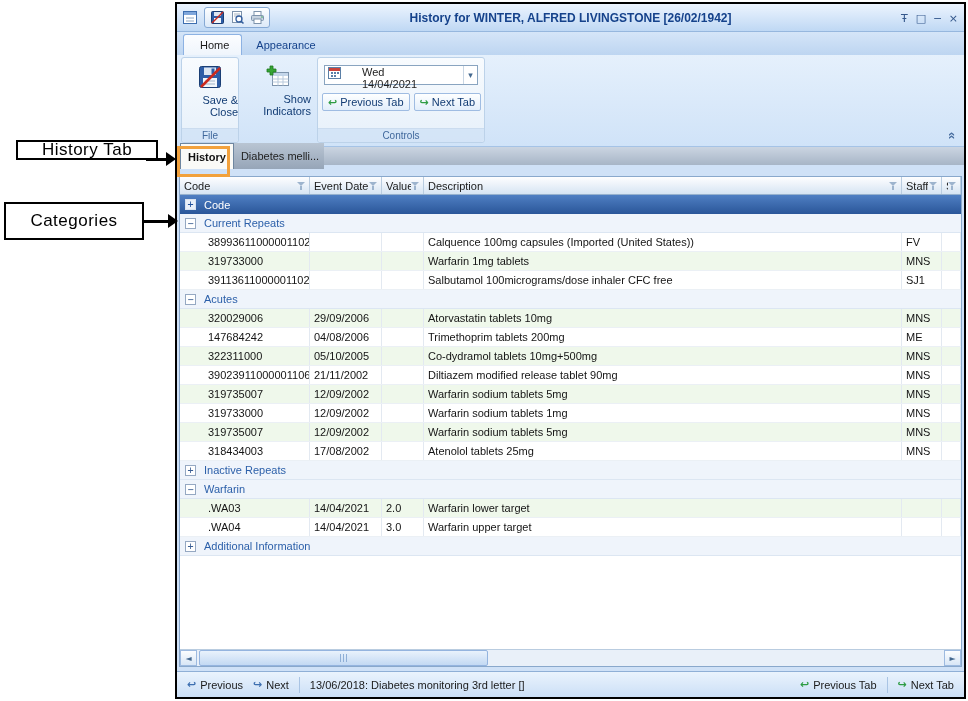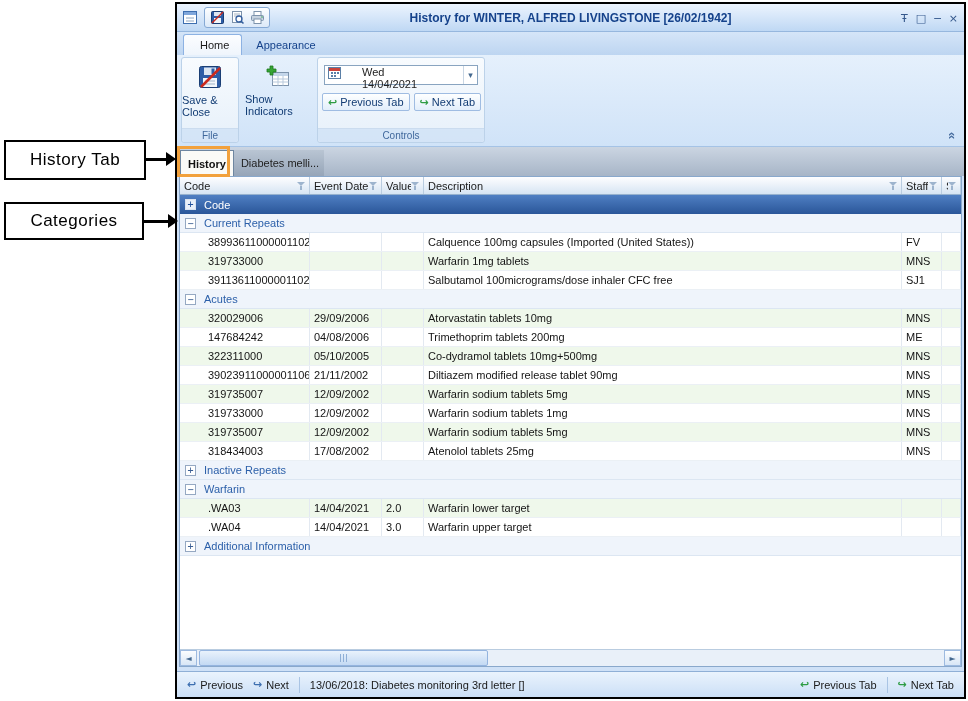--- a/index.html
+++ b/index.html
@@ -32,34 +32,34 @@
   .rtab.active{background:linear-gradient(#FCFDFF,#EFF5FC);border:1px solid #8DB2E3;border-bottom:none;color:#1A1A1A;padding-left:16px;}
 
   
   .ribbon-body{position:absolute;top:51px;left:0;right:0;height:92px;background:linear-gradient(#E5F0FC,#D0E3F8);border-bottom:1px solid #A5C3E6;display:flex;align-items:flex-start;padding:2px 0 0 4px;gap:6px;}
   .rgroup{height:86px;border:1px solid #BCD2E9;border-radius:3px;background:linear-gradient(#F8FBFE,#E6F0FA);position:relative;}
   .glabel{position:absolute;left:0;right:0;bottom:0;height:14px;line-height:14px;text-align:center;font-size:10px;color:#40689C;background:rgba(205,224,245,.75);border-top:1px solid #CBDCEF;border-radius:0 0 3px 3px;}
   .file-group{width:58px;}
   .bigbtn{display:flex;flex-direction:column;align-items:center;gap:2px;padding-top:6px;cursor:default;}
   .file-group .bigbtn{width:100%;}
   .bigbtn.standalone{width:66px;height:86px;}
-  .biglabel{font-size:11px;line-height:12px;color:#123C74;text-align:left;white-space:normal;}
+  .biglabel{font-size:11px;line-height:12px;color:#123C74;text-align:right;white-space:normal;}
   .bigbtn.disabled .biglabel{color:#9BA7B5;}
   .controls-group{width:168px;}
   .ctrl-top{display:flex;align-items:center;margin:7px 6px 0 6px;}
   .date-field{display:flex;align-items:flex-start;gap:21px;height:20px;border:1px solid #89A4C0;background:#fff;padding:0 0 0 3px;width:172px;font-size:11px;color:#222;}
   .date-text{flex:1;}
   .drop{width:14px;height:18px;line-height:18px;text-align:center;color:#44688F;border-left:1px solid #C9D6E4;font-size:9px;cursor:default;}
   .ctrl-bottom{display:flex;gap:4px;margin:8px 4px 0 4px;}
   .tabbtn{display:inline-flex;align-items:center;gap:3px;height:18px;padding:0 5px;border:1px solid #9FBCE2;border-radius:2px;background:linear-gradient(#FEFFFF,#E2EEFB);font-size:11px;color:#123C74;cursor:default;white-space:nowrap;}
   .garrow{color:#2E9C44;font-weight:bold;font-family:"DejaVu Sans",sans-serif;font-size:11px;}
   .collapse{position:absolute;right:8px;bottom:3px;color:#4A6FA0;font-weight:bold;font-size:13px;transform:rotate(90deg);cursor:default;}
 
   
-  .tabstrip{position:absolute;top:143px;left:0;right:0;height:29px;background:linear-gradient(#CBD5E2,#A7B5C7);display:flex;align-items:flex-end;padding-left:3px;}
+  .tabstrip{position:absolute;top:143px;left:0;right:0;height:18px;background:linear-gradient(#CBD5E2,#A7B5C7);display:flex;align-items:center;padding-left:3px;}
   .dtab{height:26px;display:flex;align-items:center;padding:0 7px;font-size:11px;cursor:default;max-width:90px;overflow:hidden;white-space:nowrap;}
   .dtab.active{background:#FAFAF7;border:1px solid #6E86A0;border-bottom:none;font-weight:bold;color:#111;}
   .dtab.inactive{background:linear-gradient(#B9C5D3,#96A5B8);color:#222;}
 
   
   .grid-panel{position:absolute;top:172px;left:2px;right:2px;bottom:30px;background:#fff;border:1px solid #89A8CC;}
   .grid-header{position:absolute;top:0;left:0;right:0;height:18px;display:flex;background:linear-gradient(#FEFEFF,#D6E4F3);border-bottom:1px solid #96B1CE;}
   .hcell{display:flex;align-items:center;padding-left:4px;border-right:1px solid #B9CCE0;overflow:hidden;white-space:nowrap;color:#1A1A1A;}
   .hlabel{overflow:hidden;}
   .funnel{margin-left:auto;margin-right:3px;width:9px;height:10px;position:relative;flex:none;}
@@ -92,21 +92,21 @@
   .statusbar{position:absolute;left:0;right:0;bottom:0;height:26px;background:linear-gradient(#EAF3FD,#CBDFF6);border-top:1px solid #8FAFD6;display:flex;align-items:center;padding:0 10px;gap:10px;}
   .sb-btn{display:inline-flex;align-items:center;gap:4px;color:#1A1A1A;cursor:default;white-space:nowrap;}
   .barrow{color:#3D6FB0;font-weight:bold;font-family:"DejaVu Sans",sans-serif;}
   .sb-sep{width:1px;height:16px;background:#A9C4E4;}
   .sb-msg{color:#1A1A1A;white-space:nowrap;}
   .sb-spacer{flex:1;}
 </style>
 </head>
 <body>
 
-<div class="ann-box" style="left:4px;top:140px;width:142px;height:40px;">
+<div class="ann-box" style="left:16px;top:140px;width:142px;height:20px;">
   <span>History Tab</span>
 </div>
 <div class="ann-arrow" style="left:146px;top:152px;width:30px;">
   <span class="ann-line"></span>
   <span class="ann-head"></span>
 </div>
 <div class="ann-box" style="left:4px;top:202px;width:140px;height:38px;">
   <span>Categories</span>
 </div>
 <div class="ann-arrow" style="left:144px;top:214px;width:34px;">

